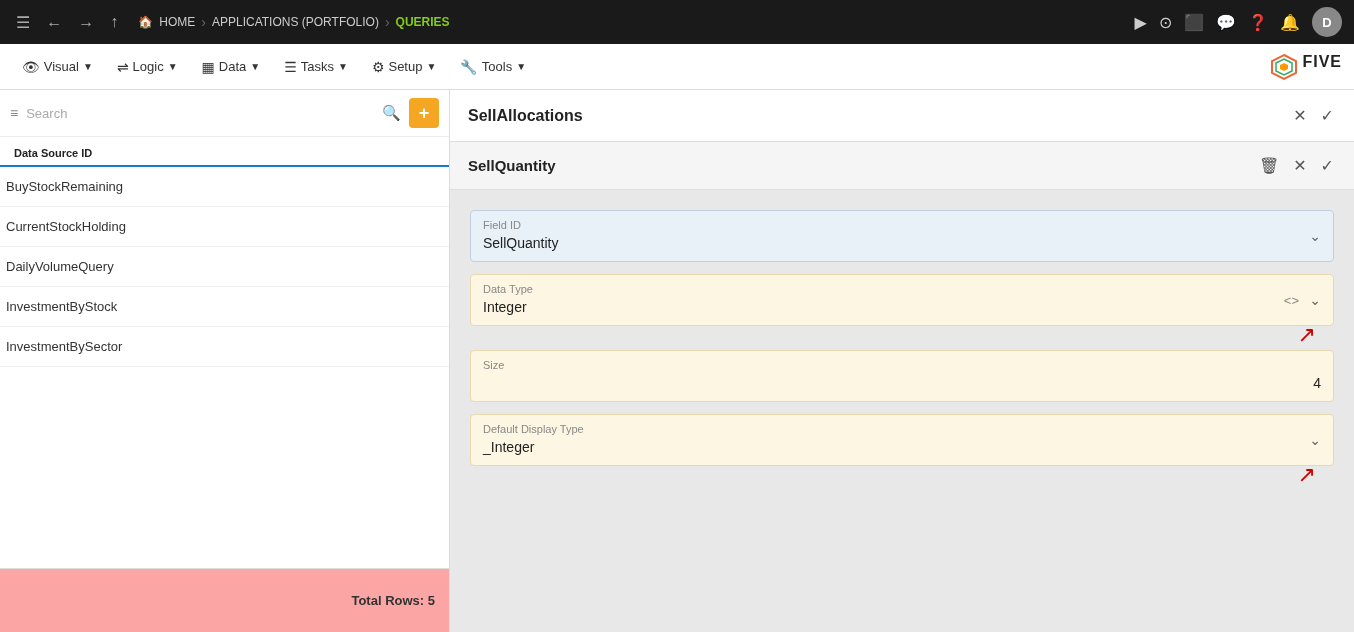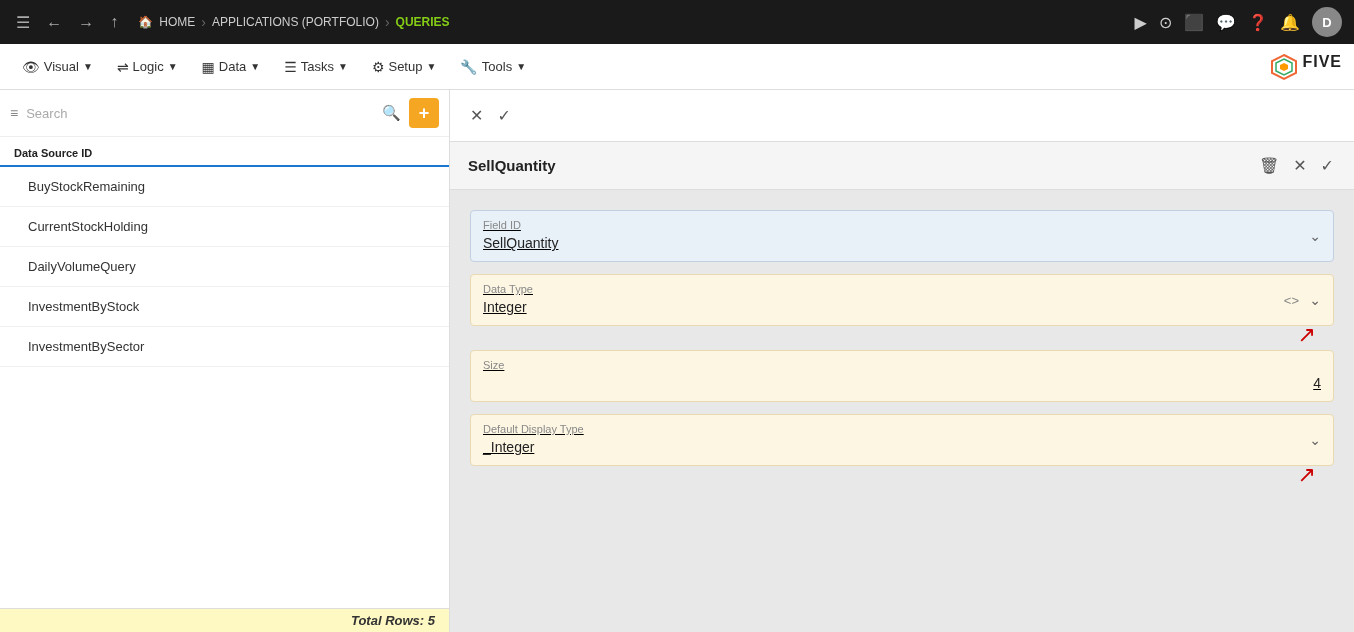--- a/index.html
+++ b/index.html
@@ -85,34 +85,33 @@
     }
 
     .data-source-header {
       padding: 10px 14px 6px;
       font-weight: 700; font-size: 11px; color: #222;
       border-bottom: 2px solid #1976d2;
     }
 
     .sidebar-list { flex: 1; overflow-y: auto; }
     .sidebar-item {
-      padding: 12px 28px;
+      padding: 12px 6px;
       border-bottom: 1px solid #f0f0f0;
       cursor: pointer;
       color: #333;
       font-size: 13px;
     }
 
     .sidebar-footer {
-      padding: 4px 14px;
+      padding: 24px 14px;
       border-top: 1px solid #ddd;
       text-align: right;
       font-weight: 700; font-size: 13px; color: #333;
-      background: #fef9c3;
-      font-style: italic;
+      background: #fca5a5;
     }
 
     
     .right-panel {
       flex: 1;
       display: flex;
       flex-direction: column;
       background: #e8e8e8;
     }
 
@@ -137,21 +136,20 @@
       border-bottom: 1px solid #ddd;
     }
     .sub-header-title { font-size: 15px; font-weight: 600; color: #222; flex: 1; }
     .sub-header-actions { display: flex; gap: 10px; align-items: center; }
 
     
     .form-area {
       flex: 1;
       padding: 20px 20px;
       overflow-y: auto;
-      text-decoration: underline;
     }
 
     .field-group {
       background: #fdf6e3;
       border: 1px solid #e8d9b0;
       border-radius: 4px;
       padding: 8px 12px 10px;
       margin-bottom: 12px;
       position: relative;
     }
@@ -300,20 +298,21 @@
         <span>InvestmentBySector</span>
       </div>
     </div>
 
     <div class="sidebar-footer">Total Rows: 5</div>
   </div>
 
   <div class="right-panel">
 
     <div class="panel-header">
+      <span class="panel-header-title">SellAllocations</span>
       <div class="panel-header-actions">
         <span class="header-action-icon">✕</span>
         <span class="header-action-icon">✓</span>
       </div>
     </div>
 
     <div class="sub-header">
       <span class="sub-header-title">SellQuantity</span>
       <div class="sub-header-actions">
         <span class="header-action-icon">🗑</span>

